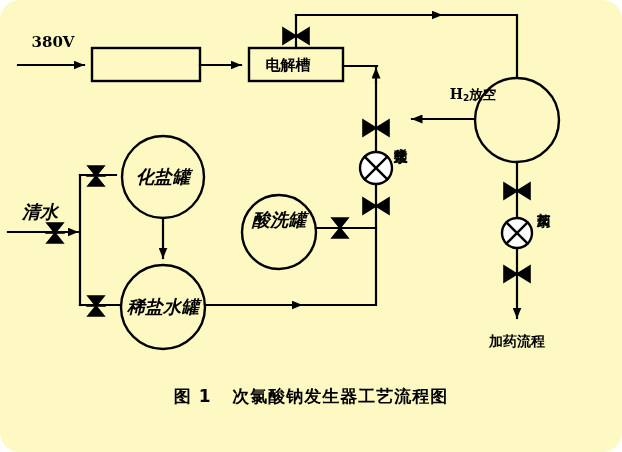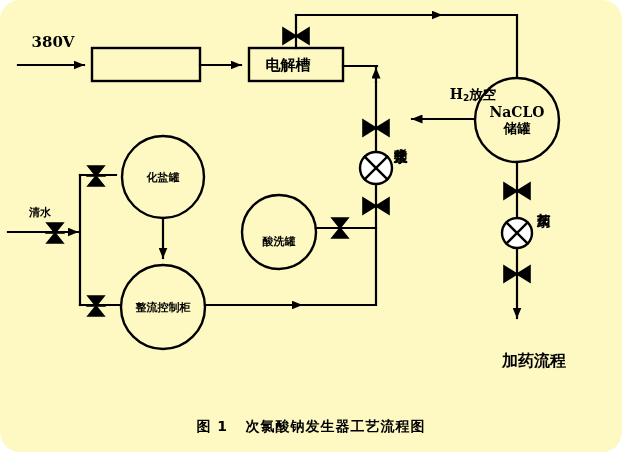--- a/index.html
+++ b/index.html
@@ -17,39 +17,38 @@
     position:absolute;
     font-family:"DejaVu Sans","Liberation Sans",sans-serif;
     font-weight:bold;
     color:#000;
     white-space:nowrap;
     line-height:1;
     letter-spacing:0px;
   }
   .lbl.c{transform:translate(-50%,-50%);}
   .box-label{font-size:15px;}
-  .tank-label{font-size:11px;}
+  .tank-label{font-size:18px;font-style:italic;}
   .tank-label2{font-size:13.5px;line-height:1.15;white-space:normal;text-align:center;}
   .vert{
     writing-mode:vertical-rl;
     text-orientation:upright;
     letter-spacing:1px;
     line-height:1.05;
   }
   .mono-label{font-family:"DejaVu Serif","Liberation Serif",serif;font-weight:bold;font-size:14px;}
   .caption{
     position:absolute;
     left:50%;
     transform:translateX(-50%);
     font-family:"DejaVu Sans","Liberation Sans",sans-serif;
     font-weight:bold;
-    font-size:14px;
+    font-size:17px;
     letter-spacing:1px;
     white-space:pre;
-    margin-top:33px;
   }
   sub{font-size:9px;vertical-align:-0.25em;}
 </style>
 </head>
 <body>
 
 <div id="root">
 
   <svg id="flow" viewBox="0 0 622 452">
     <defs>
@@ -198,38 +197,34 @@
       </g>
 
     </g>
   </svg>
 
   <div class="lbl c mono-label" style="left:53px;top:42px;font-size:15px;">380V</div>
 
 
   <div class="lbl c box-label" style="left:288px;top:65px;">电解槽</div>
 
-  <div class="lbl c tank-label2" style="left:517px;top:120px;width:90px;">
-    <span class="mono-label" style="font-size:14px;">NaCLO</span><br>
-    <span>储罐</span>
-  </div>
 
   <div class="lbl c tank-label" style="left:163px;top:177px;">化盐罐</div>
 
-  <div class="lbl c tank-label" style="left:163px;top:307px;">整流控制柜</div>
-
-  <div class="lbl c tank-label" style="left:279px;top:241px;">酸洗罐</div>
+  <div class="lbl c tank-label" style="left:163px;top:307px;">稀盐水罐</div>
+
+  <div class="lbl c tank-label" style="left:279px;top:220px;">酸洗罐</div>
 
   <div class="lbl c tank-label" style="left:40px;top:212px;">清水</div>
 
   <div class="lbl vert" style="left:394px;top:137px;font-size:13.5px;">稀盐水泵</div>
 
   <div class="lbl vert" style="left:537px;top:202px;font-size:13.5px;">加药泵</div>
 
   <div class="lbl c" style="left:433px;top:95px;font-size:13.5px;margin-left:40px;">
     <span class="mono-label" style="font-size:14px;">H</span><sub>2</sub><span>放空</span>
   </div>
 
-  <div class="lbl c" style="left:517px;top:361px;font-size:16px;margin-left:17px;">加药流程</div>
+  <div class="lbl c" style="left:517px;top:341px;font-size:14px;">加药流程</div>
 
   <div class="caption" style="top:385px;">图 1   次氯酸钠发生器工艺流程图</div>
 
 </div>
 
 </body></html>

